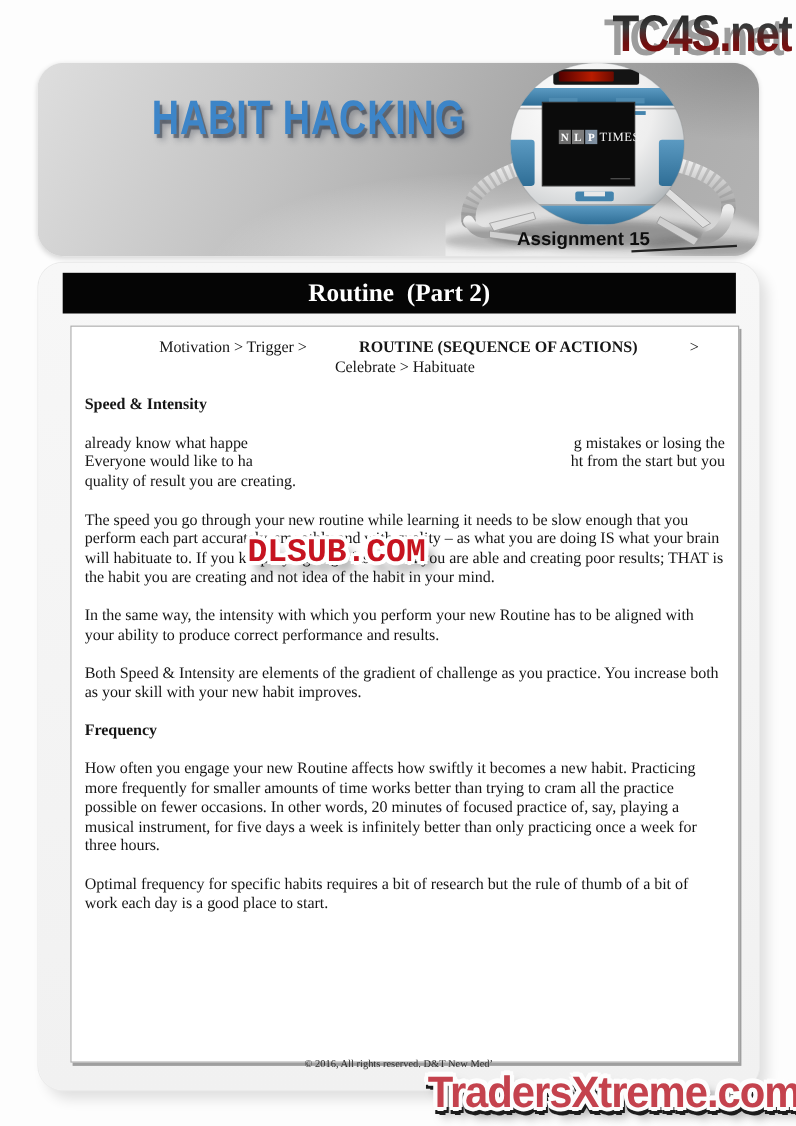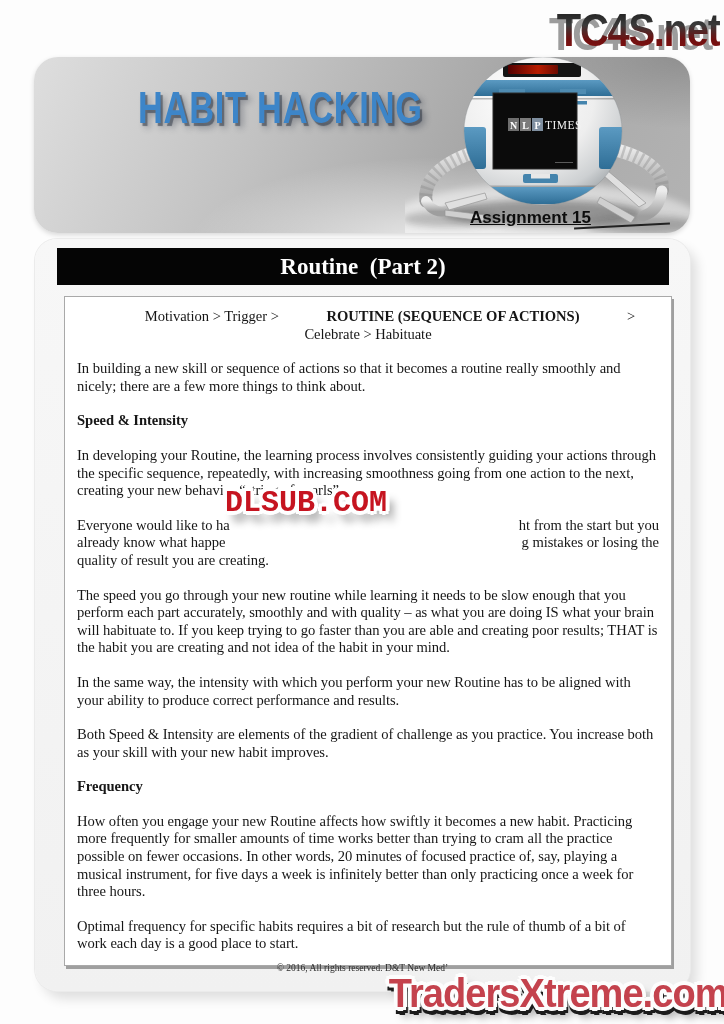--- a/index.html
+++ b/index.html
@@ -20,21 +20,21 @@
           background:
             radial-gradient(ellipse 420px 150px at 62% 108%, rgba(255,255,255,.8), rgba(255,255,255,0) 60%),
             radial-gradient(ellipse 300px 120px at 100% 0%, rgba(0,0,0,.18), rgba(0,0,0,0) 60%),
             linear-gradient(115deg,#dedede 0%,#c2c2c2 35%,#a7a7a7 65%,#b3b3b3 100%);
           overflow:hidden;box-shadow:0 2px 5px rgba(0,0,0,.15);}
   .habit-title{position:absolute;left:104px;top:26px;white-space:nowrap;
                font-family:"Liberation Sans",sans-serif;font-weight:900;font-size:44px;
                letter-spacing:1px;color:#3d85c8;transform:scaleX(.78);transform-origin:left top;
                text-shadow:3px 3px 1px rgba(28,38,54,.5),6px 5px 7px rgba(28,38,54,.35);}
   .assignment{position:absolute;left:436px;top:151px;font-family:"Liberation Sans",sans-serif;
-              font-weight:700;font-size:17px;color:#0d0d0d;z-index:5;text-decoration:underline;}
+              font-weight:700;font-size:17px;color:#0d0d0d;z-index:5;}
   .assign-line{position:absolute;left:540px;top:168px;width:96px;height:2px;background:#222;
                transform:rotate(-3deg);z-index:5;}
   .robot-svg{position:absolute;right:0;top:0;width:285px;height:176px;}
 
   
   .panel{position:absolute;left:35px;top:239px;width:655px;height:752px;border-radius:22px;
          background:linear-gradient(180deg,#f7f7f7,#f1f1f1);
          box-shadow:0 0 0 1px #ebebeb,7px 8px 12px rgba(0,0,0,.12);}
   .title-bar{position:absolute;left:22px;top:9px;width:612px;height:37px;background:#050505;
              display:flex;align-items:center;justify-content:center;}
@@ -174,33 +174,31 @@
   <div class="panel">
     <div class="title-bar">
       <span>Routine  (Part 2)</span>
     </div>
 
     <div class="content-box">
       <p class="crumb">
         <span>Motivation &gt; Trigger &gt; </span><span class="b">ROUTINE (SEQUENCE OF ACTIONS)</span><span> &gt; Celebrate &gt; Habituate</span>
       </p>
       <div>
-          <p class="blk para">In building a new skill or sequence of actions so that it becomes a routine really smoothly and nicely; there are a few more things to think about.</p>
           <p class="blk heading">Speed &amp; Intensity</p>
-          <p class="blk para">In developing your Routine, the learning process involves consistently guiding your actions through the specific sequence, repeatedly, with increasing smoothness going from one action to the next, creating your new behavior “string of pearls”.</p>
           <div class="blk para">
+            <div class="split-row">
+              <span>already know what happe</span>
+              <span class="fill"></span>
+              <span>g mistakes or losing the</span>
+            </div>
             <div class="split-row">
               <span>Everyone would like to ha</span>
               <span class="fill"></span>
               <span>ht from the start but you</span>
-            </div>
-            <div class="split-row">
-              <span>already know what happe</span>
-              <span class="fill"></span>
-              <span>g mistakes or losing the</span>
             </div>
             <div class="split-row">
               <span>quality of result you are creating.</span>
               <span class="fill"></span>
               <span></span>
             </div>
           </div>
           <p class="blk para">The speed you go through your new routine while learning it needs to be slow enough that you perform each part accurately, smoothly and with quality – as what you are doing IS what your brain will habituate to. If you keep trying to go faster than you are able and creating poor results; THAT is the habit you are creating and not idea of the habit in your mind.</p>
           <p class="blk para">In the same way, the intensity with which you perform your new Routine has to be aligned with your ability to produce correct performance and results.</p>
           <p class="blk para">Both Speed &amp; Intensity are elements of the gradient of challenge as you practice. You increase both as your skill with your new habit improves.</p>

